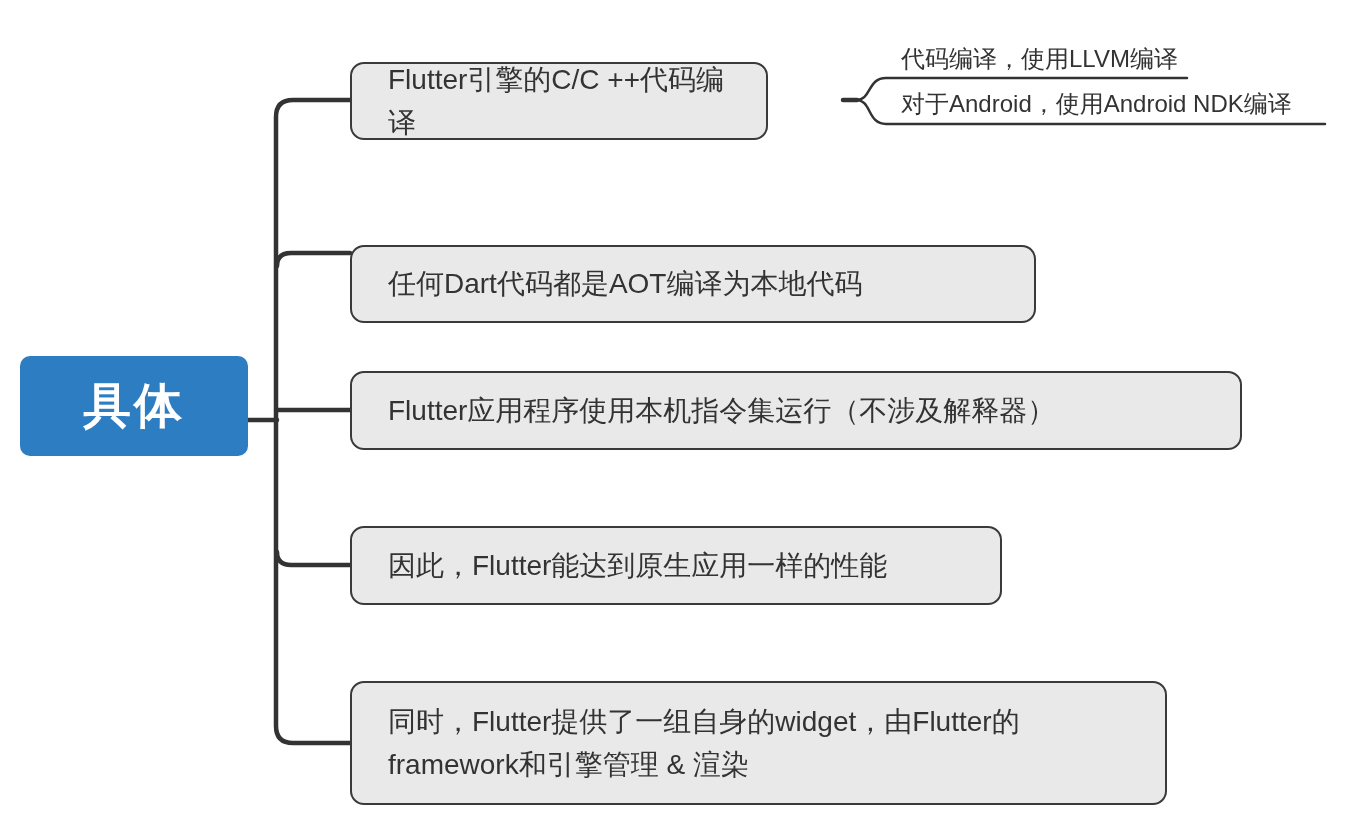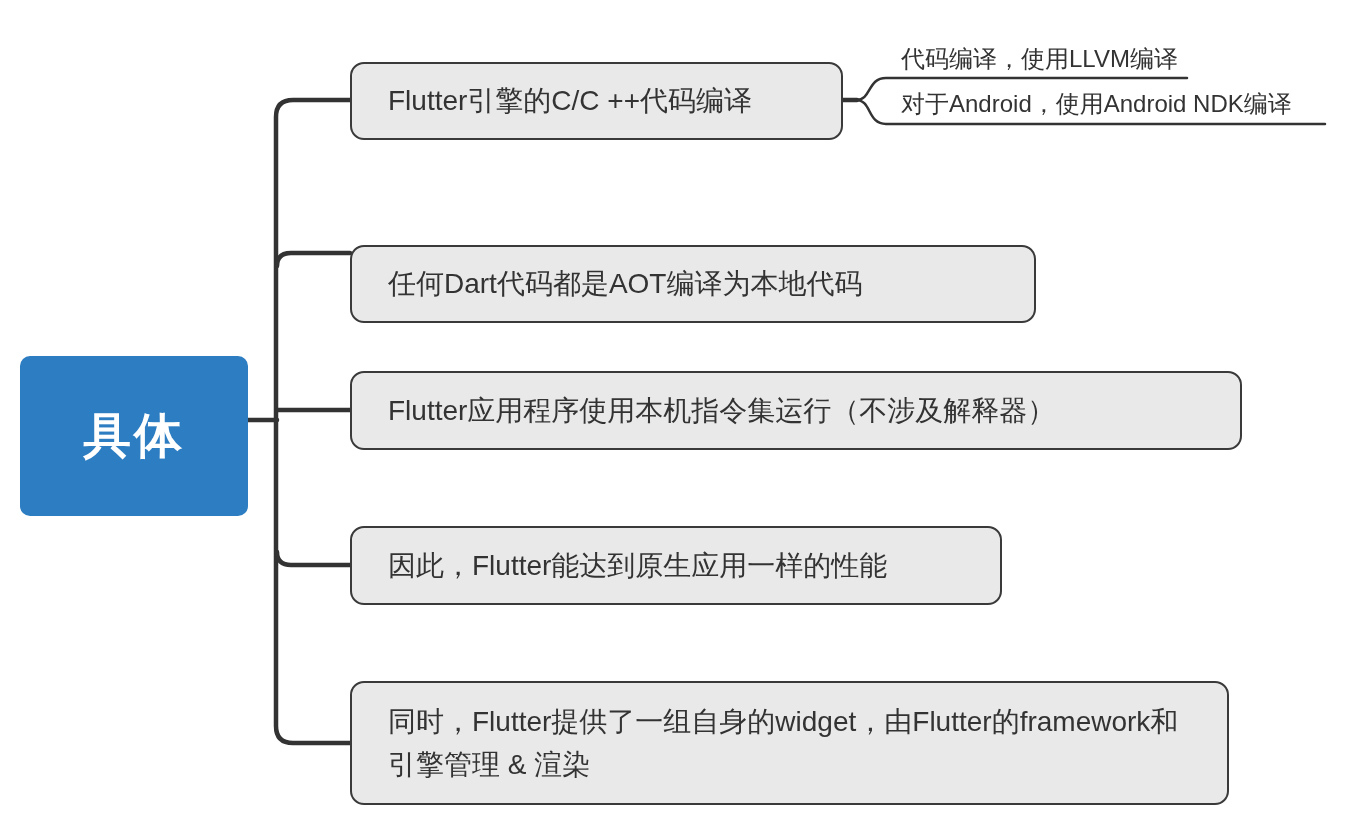--- a/index.html
+++ b/index.html
@@ -32,32 +32,32 @@
     border-radius:14px;
     display:flex;
     align-items:center;
     color:var(--node-text);
     font-size:28px;
     line-height:1.55;
     padding:0 28px 0 36px;
   }
   .root-node{
     position:absolute;
-    left:20px;top:356px;width:228px;height:160px;
+    left:20px;top:356px;width:228px;height:100px;
     background:var(--root-bg);
     border-radius:10px;
     display:flex;align-items:center;justify-content:center;
     color:var(--root-text);
     font-size:48px;font-weight:600;letter-spacing:3px;
   }
-  .n1{left:350px;top:62px;width:493px;height:78px;}
+  .n1{left:350px;top:62px;width:418px;height:78px;}
   .n2{left:350px;top:214px;width:686px;height:78px;margin-top:31px;}
   .n3{left:350px;top:371px;width:892px;height:79px;}
   .n4{left:350px;top:526px;width:652px;height:79px;}
-  .n5{left:350px;top:681px;width:879px;height:124px;}
+  .n5{left:350px;top:681px;width:817px;height:124px;}
 
   .subnode{
     position:absolute;
     color:var(--node-text);
     font-size:24px;
     line-height:1.2;
     white-space:nowrap;
   }
   .s1{left:901px;top:45px;}
   .s2{left:901px;top:90px;}

